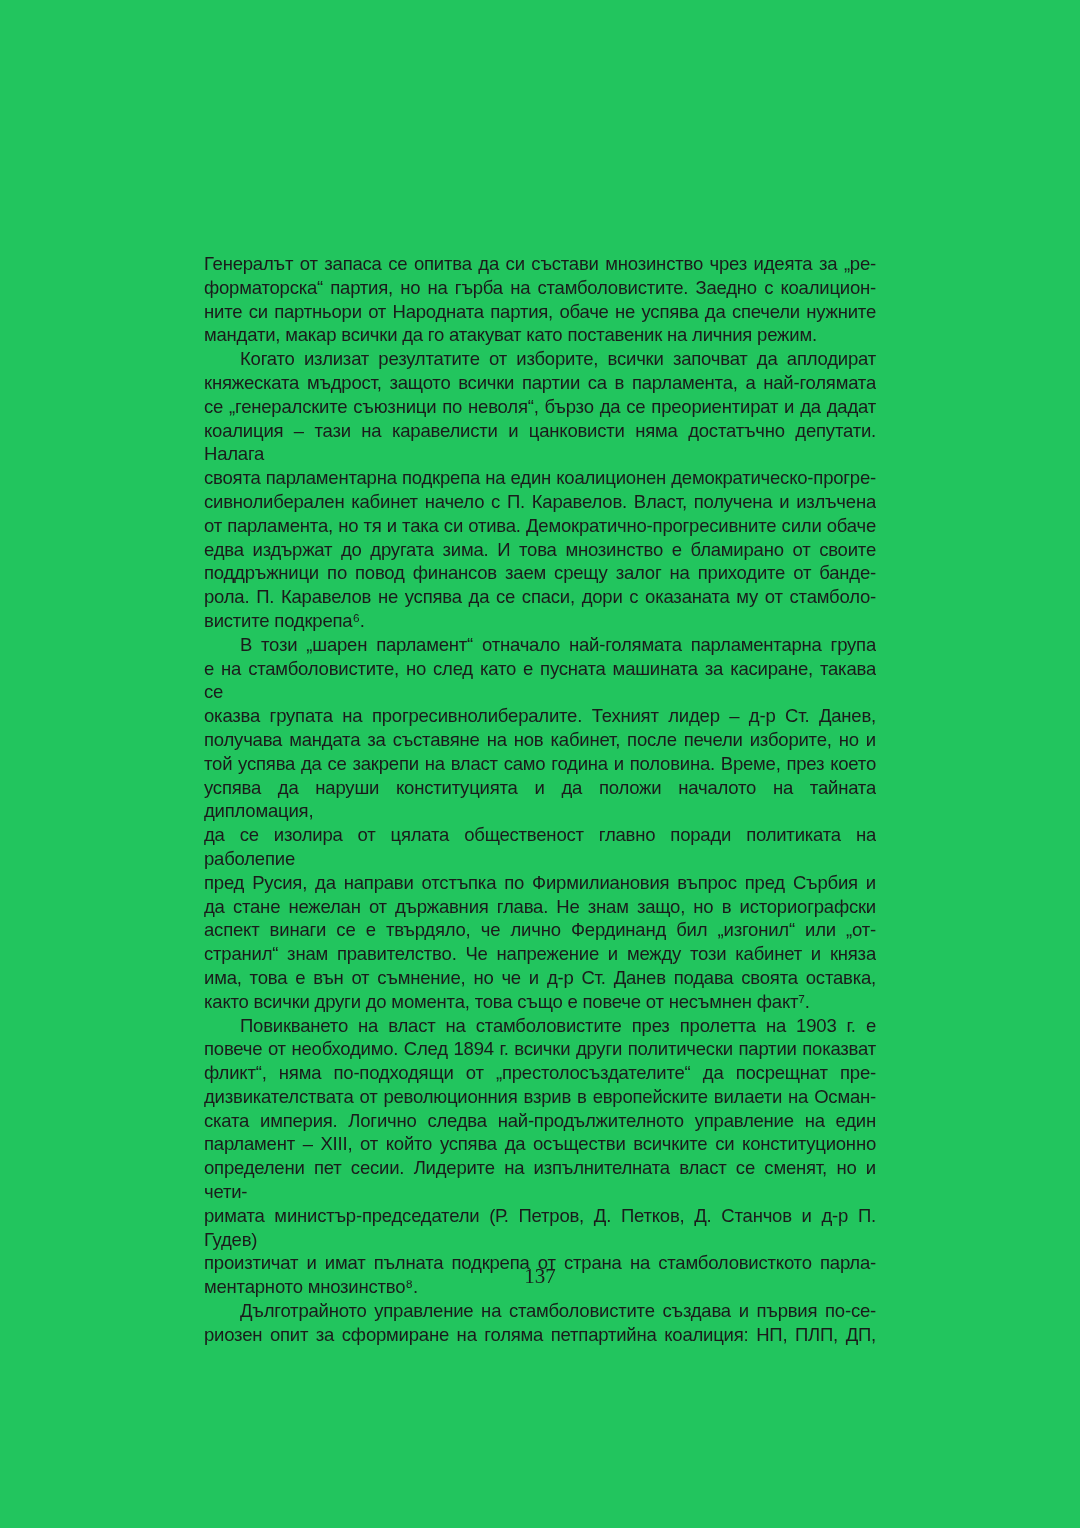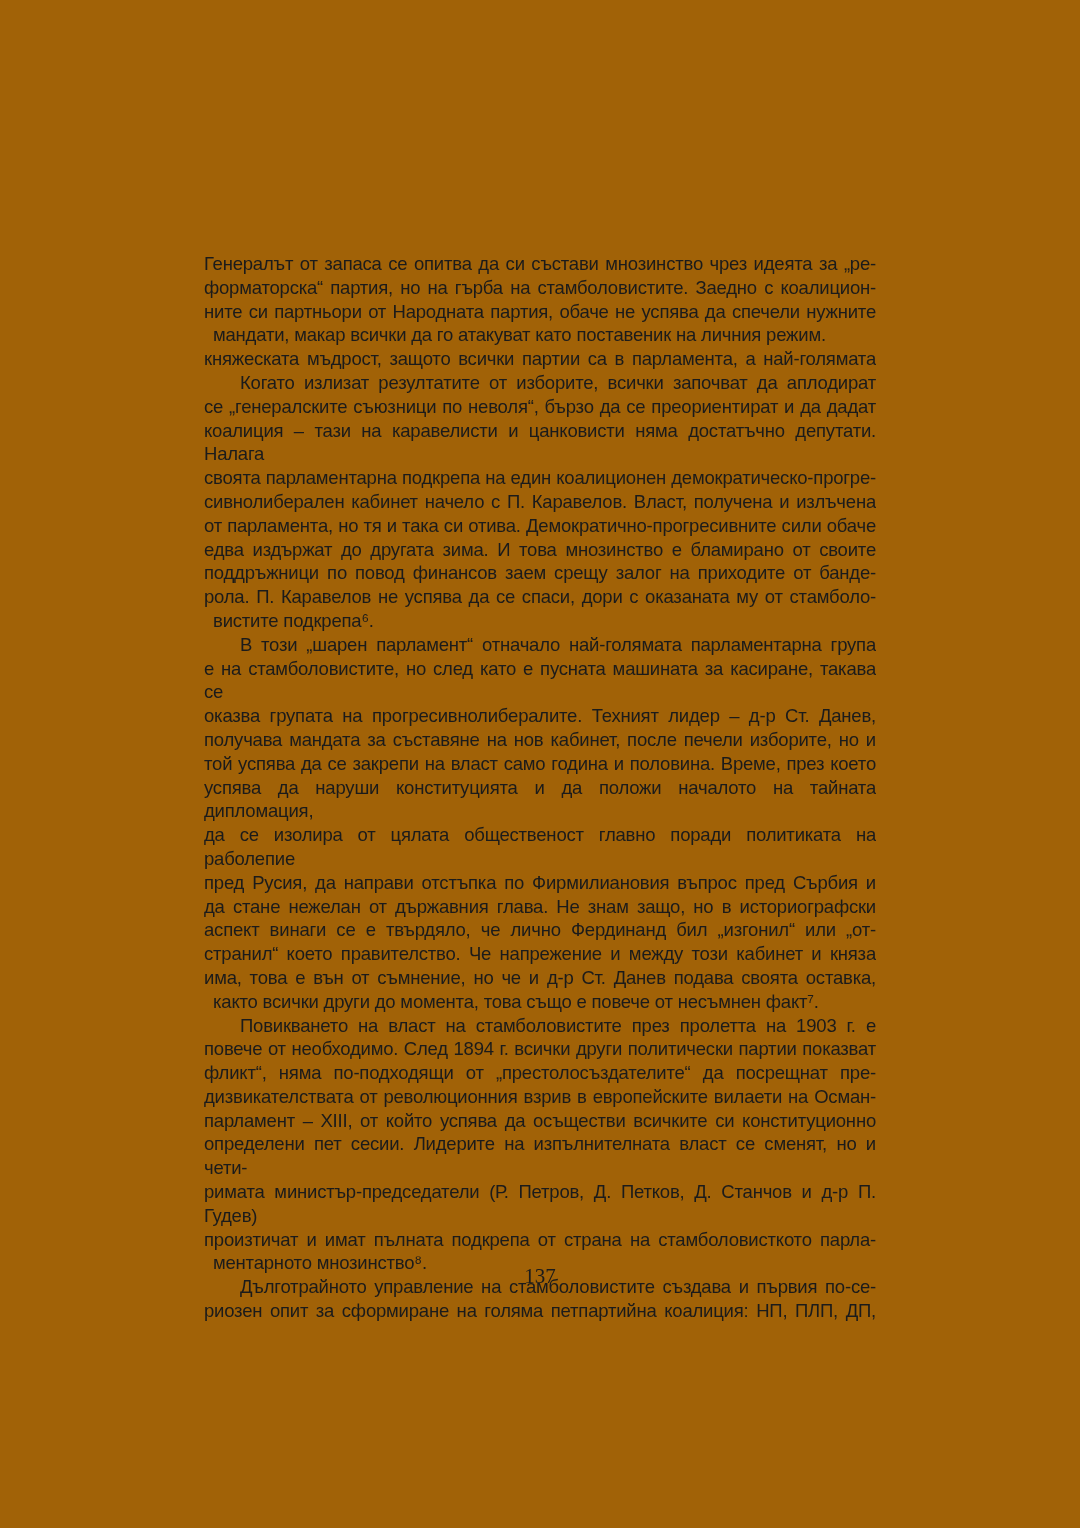--- a/index.html
+++ b/index.html
@@ -4,21 +4,21 @@
 <style>
   html, body {
     margin: 0;
     padding: 0;
     background: #ffffff;
   }
   .page {
     position: relative;
     width: 1080px;
     height: 1528px;
-    background: #a16207;
+    background: #22c55e;
     overflow: hidden;
     font-family: "Liberation Sans", sans-serif;
     color: #1b1b1b;
   }
   .text-block {
     position: absolute;
     left: 204px;
     top: 252px;
     width: 672px;
   }
@@ -30,21 +30,20 @@
     font-size: 18.5px;
     line-height: 23.8px;
     letter-spacing: -0.2px;
     text-align: justify;
     text-align-last: justify;
     white-space: normal;
     overflow: hidden;
   }
   .line.para-end {
     text-align-last: left;
-    margin-left: 9px;
   }
   .line.indent {
     text-indent: 36px;
   }
   .page-number {
     position: absolute;
     left: 204px;
     top: 1264px;
     width: 672px;
     text-align: center;
@@ -58,22 +57,22 @@
 
 <main class="page">
   <section class="text-block" id="text-block">
       <div class="para">
         <div class="line">Генералът от запаса се опитва да си състави мнозинство чрез идеята за „ре-</div>
         <div class="line">форматорска“ партия, но на гърба на стамболовистите. Заедно с коалицион-</div>
         <div class="line">ните си партньори от Народната партия, обаче не успява да спечели нужните</div>
         <div class="line para-end">мандати, макар всички да го атакуват като поставеник на личния режим.</div>
       </div>
       <div class="para">
+        <div class="line indent">Когато излизат резултатите от изборите, всички започват да аплодират</div>
         <div class="line">княжеската мъдрост, защото всички партии са в парламента, а най-голямата</div>
-        <div class="line indent">Когато излизат резултатите от изборите, всички започват да аплодират</div>
         <div class="line">се „генералските съюзници по неволя“, бързо да се преориентират и да дадат</div>
         <div class="line">коалиция – тази на каравелисти и цанковисти няма достатъчно депутати. Налага</div>
         <div class="line">своята парламентарна подкрепа на един коалиционен демократическо-прогре-</div>
         <div class="line">сивнолиберален кабинет начело с П. Каравелов. Власт, получена и излъчена</div>
         <div class="line">от парламента, но тя и така си отива. Демократично-прогресивните сили обаче</div>
         <div class="line">едва издържат до другата зима. И това мнозинство е бламирано от своите</div>
         <div class="line">поддръжници по повод финансов заем срещу залог на приходите от банде-</div>
         <div class="line">рола. П. Каравелов не успява да се спаси, дори с оказаната му от стамболо-</div>
         <div class="line para-end">вистите подкрепа⁶.</div>
       </div>
@@ -81,29 +80,30 @@
         <div class="line indent">В този „шарен парламент“ отначало най-голямата парламентарна група</div>
         <div class="line">е на стамболовистите, но след като е пусната машината за касиране, такава се</div>
         <div class="line">оказва групата на прогресивнолибералите. Техният лидер – д-р Ст. Данев,</div>
         <div class="line">получава мандата за съставяне на нов кабинет, после печели изборите, но и</div>
         <div class="line">той успява да се закрепи на власт само година и половина. Време, през което</div>
         <div class="line">успява да наруши конституцията и да положи началото на тайната дипломация,</div>
         <div class="line">да се изолира от цялата общественост главно поради политиката на раболепие</div>
         <div class="line">пред Русия, да направи отстъпка по Фирмилиановия въпрос пред Сърбия и</div>
         <div class="line">да стане нежелан от държавния глава. Не знам защо, но в историографски</div>
         <div class="line">аспект винаги се е твърдяло, че лично Фердинанд бил „изгонил“ или „от-</div>
-        <div class="line">странил“ което правителство. Че напрежение и между този кабинет и княза</div>
+        <div class="line">странил“ знам правителство. Че напрежение и между този кабинет и княза</div>
         <div class="line">има, това е вън от съмнение, но че и д-р Ст. Данев подава своята оставка,</div>
         <div class="line para-end">както всички други до момента, това също е повече от несъмнен факт⁷.</div>
       </div>
       <div class="para">
         <div class="line indent">Повикването на власт на стамболовистите през пролетта на 1903 г. е</div>
         <div class="line">повече от необходимо. След 1894 г. всички други политически партии показват</div>
         <div class="line">фликт“, няма по-подходящи от „престолосъздателите“ да посрещнат пре-</div>
         <div class="line">дизвикателствата от революционния взрив в европейските вилаети на Осман-</div>
+        <div class="line">ската империя. Логично следва най-продължителното управление на един</div>
         <div class="line">парламент – XIII, от който успява да осъществи всичките си конституционно</div>
         <div class="line">определени пет сесии. Лидерите на изпълнителната власт се сменят, но и чети-</div>
         <div class="line">римата министър-председатели (Р. Петров, Д. Петков, Д. Станчов и д-р П. Гудев)</div>
         <div class="line">произтичат и имат пълната подкрепа от страна на стамболовисткото парла-</div>
         <div class="line para-end">ментарното мнозинство⁸.</div>
       </div>
       <div class="para">
         <div class="line indent">Дълготрайното управление на стамболовистите създава и първия по-се-</div>
         <div class="line">риозен опит за сформиране на голяма петпартийна коалиция: НП, ПЛП, ДП,</div>
       </div>

